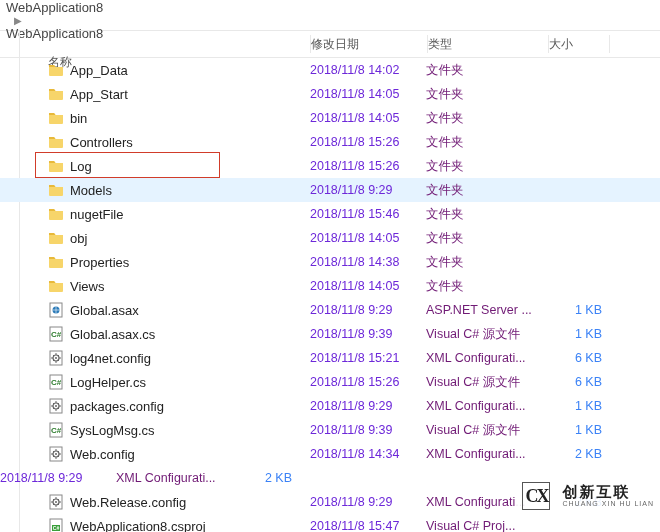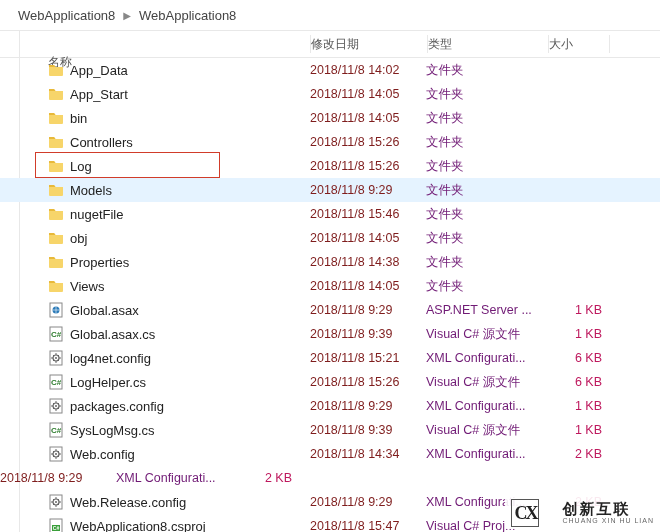--- a/index.html
+++ b/index.html
@@ -9,25 +9,25 @@
     font-size: 13px;
     background: #fff;
     color: #222;
     width: 660px;
     height: 532px;
     overflow: hidden;
     position: relative;
   }
   .breadcrumb {
     display: flex;
-    align-items: center;
     height: 30px;
-    padding: 0 18px;
+    padding: 0 6px;
     font-size: 13px;
     color: #444;
+    flex-direction: column;
   }
   .breadcrumb .chev { margin: 0 8px; color: #888; font-size: 10px; }
   .headers {
     display: flex;
     align-items: center;
     height: 28px;
     border-top: 1px solid #e8e8e8;
     border-bottom: 1px solid #e8e8e8;
     font-size: 12px;
     color: #555;
@@ -48,35 +48,35 @@
   .row.hover { background: #e5f3ff; }
   .row .c-name {
     width: 310px;
     display: flex;
     align-items: center;
     padding-left: 48px;
     gap: 6px;
     white-space: nowrap;
     overflow: hidden;
   }
-  .row .c-date { width: 116px; color: #7f1d1d; font-size: 12.5px;}
+  .row .c-date { width: 116px; color: #6d28d9; font-size: 12.5px;}
   .row .c-type { width: 120px; color: #701a75; font-size: 12.5px; white-space: nowrap; overflow:hidden; text-overflow: ellipsis;}
-  .row .c-size { width: 60px; color: #be185d; font-size: 12.5px; text-align: right; padding-right: 4px;}
+  .row .c-size { width: 60px; color: #3b82f6; font-size: 12.5px; text-align: right; padding-right: 4px;}
   .icon { flex: 0 0 16px; width:16px; height:16px; display:inline-block; }
   .highlight-box {
     position: absolute;
     border: 1.5px solid #d13c2a;
     pointer-events: none;
   }
   .leftbar {
     position:absolute; left:0; top:30px; width:20px; height:502px; border-right:1px solid #e8e8e8;
   }
   .watermark {
-    position:absolute; right:0; bottom:3px;
-    display:flex; align-items:center; gap:23px;
+    position:absolute; right:0; bottom:20px;
+    display:flex; align-items:center; gap:12px;
     background: rgba(255,255,255,0.9);
     padding: 2px 6px;
     font-size:12px;
   }
   .watermark .cx-logo {
     width:28px; height:28px; border:1px solid #555;
     display:flex; align-items:center; justify-content:center;
     font-weight:bold; font-family: serif; letter-spacing:-2px; font-size:18px;
   }
   .watermark .cx-text { display:flex; flex-direction:column; line-height:1.1; }

